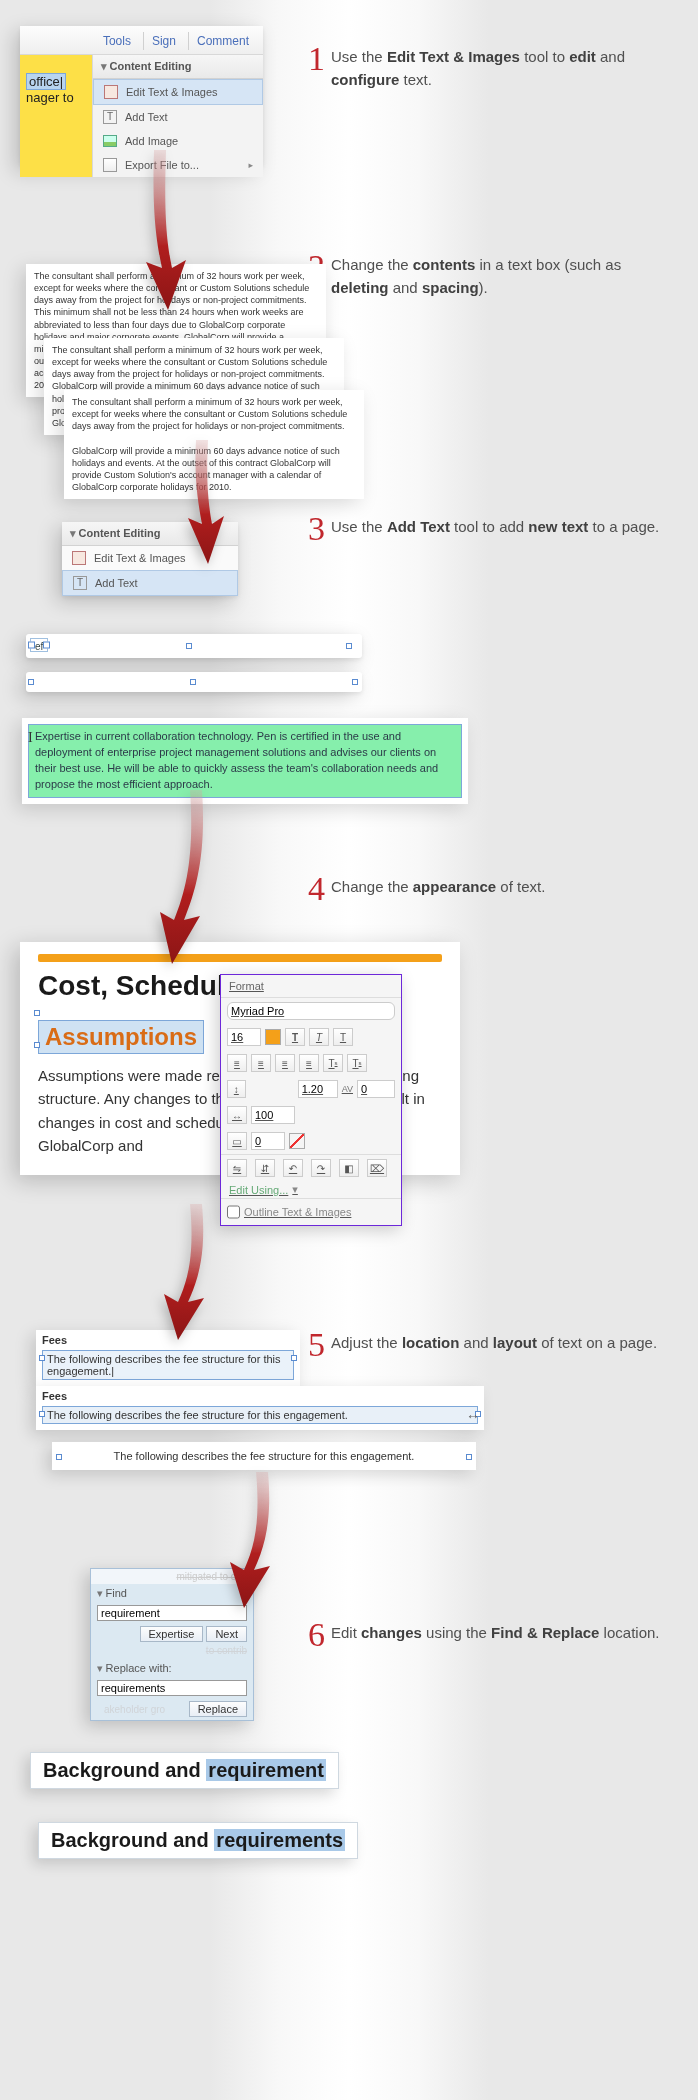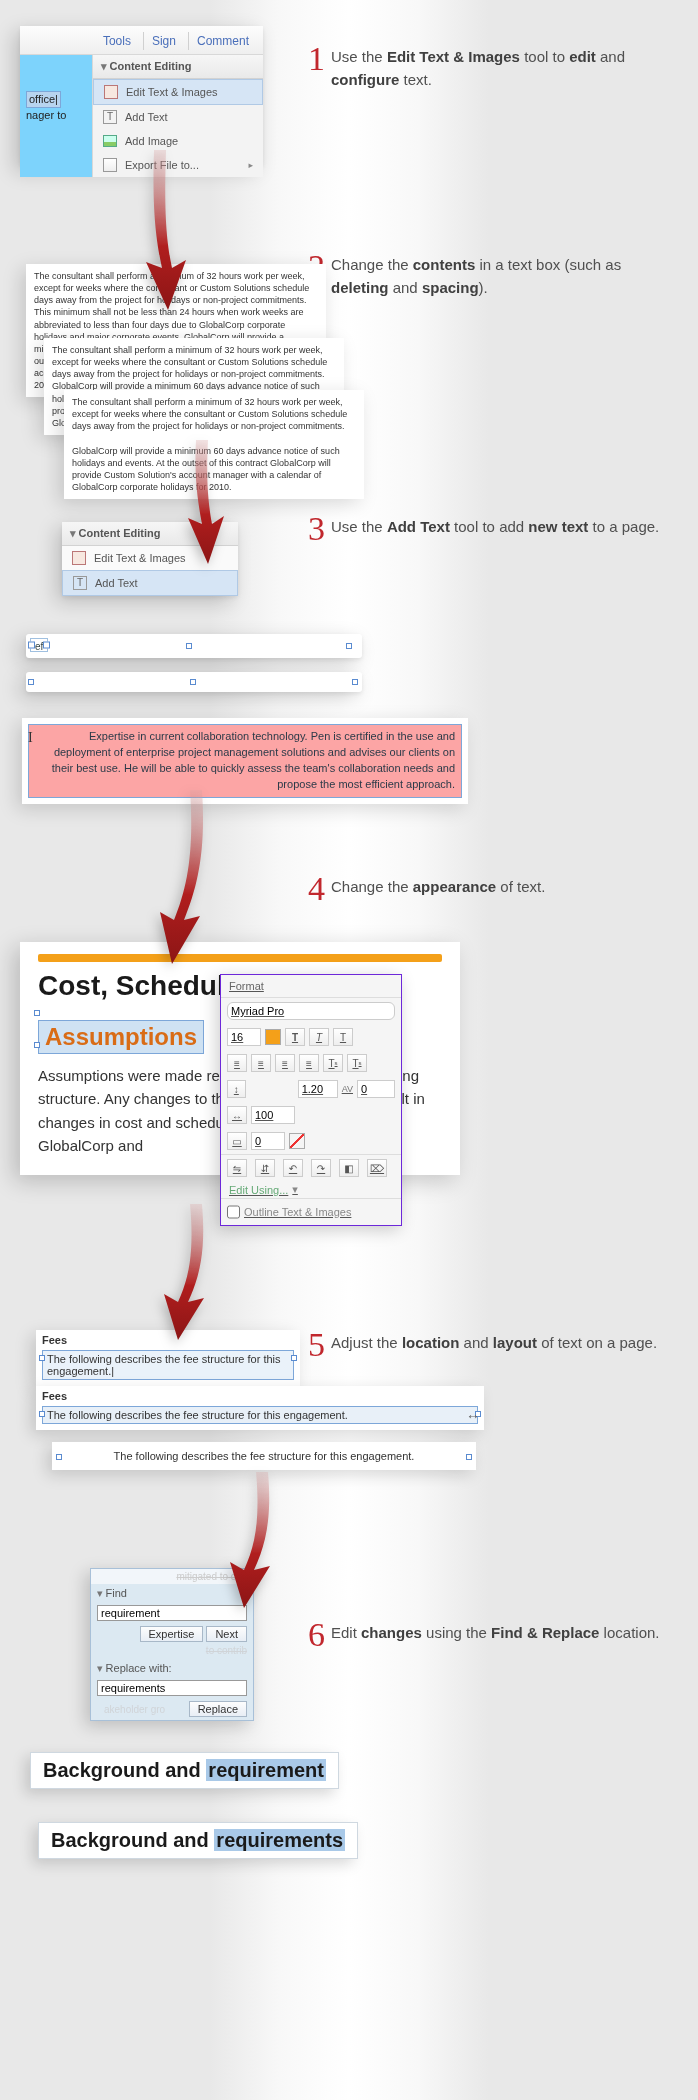--- a/index.html
+++ b/index.html
@@ -39,21 +39,21 @@
     background: #fafafa;
     border-radius: 3px;
     box-shadow: -6px 6px 20px rgba(0,0,0,0.18), 0 2px 4px rgba(0,0,0,0.08);
   }
   
   .acro-top { left: 20px; top: 26px; width: 243px; height: 140px; }
   .acro-menu { display: flex; justify-content: flex-end; gap: 4px; padding: 6px 6px 4px; font-size: 12px; color: #555; border-bottom: 1px solid #d8d8d8; background: linear-gradient(#fdfdfd,#efefef); }
   .acro-menu span { padding: 2px 8px; color: #4a6fba; border-left: 1px solid #d0d0d0; }
   .acro-menu span:first-child { border-left: none; }
   .acro-body { display: flex; }
-  .acro-doc { width: 72px; padding: 36px 6px; font-size: 11px; color: #222; line-height: 15px; background: #7dd3fc; }
+  .acro-doc { width: 72px; padding: 18px 6px; font-size: 13px; color: #222; line-height: 15px; background: #fde047; }
   .hl { background: #b8d4ef; border: 1px solid #7da7d9; padding: 0 2px; display: inline-block; }
   .cursor-caret::after{content:"|";color:#222;}
   .ce-panel { flex: 1; background: #f3f3f3; border-left: 1px solid #d8d8d8; }
   .ce-head { font-size: 11px; font-weight: bold; color: #555; background: linear-gradient(#f6f6f6,#e9e9e9); border-bottom: 1px solid #d2d2d2; padding: 5px 8px; }
   .ce-head::before { content: "▾ "; color: #777; }
   .ce-item { display: flex; align-items: center; gap: 8px; padding: 5px 10px; font-size: 11px; color: #555; }
   .ce-item.sel { background: #d6e5f5; border: 1px solid #b0c9e5; }
   .ce-item span.ico { width: 14px; height: 14px; display: inline-flex; align-items:center; justify-content:center; }
   .ico-edit::before{content:"";display:block;width:12px;height:12px;border:1px solid #b77;background:#f7e8e0;}
   .ico-addtext::before{content:"T";font-size:10px;color:#666;border:1px solid #999;width:12px;height:12px;line-height:12px;text-align:center;display:block;}
@@ -62,21 +62,21 @@
   .chev::after{content:" ▸";color:#888;font-size:9px;margin-left:auto;}
   
   .para { position:absolute; background:#fff; font-size:9px; color:#333; line-height:1.35; padding:6px 8px; box-shadow: -5px 5px 18px rgba(0,0,0,0.15); }
   
   .ce-panel-3 { left:62px; top:522px; width:176px; }
   .txtbox { position:absolute; border:1px solid #a0c0e0; background:#fff; font-size:10px; color:#344; padding:2px 4px; }
   .txtbox.h-handles::before, .txtbox.h-handles::after { content:""; position:absolute; width:5px;height:5px;background:#fff;border:1px solid #5a8bd0; }
   .txtbox.h-handles::before{left:-3px;top:50%;transform:translateY(-50%);}
   .txtbox.h-handles::after{right:-3px;top:50%;transform:translateY(-50%);}
   .bigtext { position:absolute; left:22px; top:718px; width:446px; box-shadow:-5px 5px 18px rgba(0,0,0,0.15); background:#fff; padding:6px; }
-  .bigtext .inner{ border:1px solid #7da7d9; background:#fca5a5; font-size:11px; color:#2b3a48; line-height:1.45; padding:4px 6px;text-align:right;}
+  .bigtext .inner{ border:1px solid #7da7d9; background:#86efac; font-size:11px; color:#2b3a48; line-height:1.45; padding:4px 6px;}
   .caretmark{position:absolute;left:6px;top:12px;font-size:14px;color:#333;font-family:serif;}
   
   .docpage { position:absolute; left:20px; top:942px; width:440px; background:#fff; box-shadow:-6px 6px 22px rgba(0,0,0,0.2); padding: 0; }
   .doc-topbar{height:8px;background:#f4a019;margin:12px 18px 8px;border-radius:2px;}
   .doc-h1{font-family:Arial;font-weight:800;font-size:28px;color:#1a1a1a;margin:4px 18px 10px;}
   .doc-h2{display:inline-block;font-family:Arial;font-weight:800;font-size:24px;color:#d96c16;background:#cfe2f3;border:1px solid #7da7d9;padding:2px 6px;margin:8px 0 10px 18px;}
   .doc-body{font-size:15px;color:#333;line-height:1.55;padding:0 18px 18px;}
   
   .fmt { position:absolute; left:220px; top:974px; width:182px; background:#f5f5f5; border:1px solid #6d28d9; font-size:11px; color:#555; box-shadow:-3px 4px 16px rgba(0,0,0,0.2);text-decoration:underline; }
   .fmt h4{font-weight:normal;color:#666;padding:5px 8px;border-bottom:1px solid #ddd;font-size:11px;}

